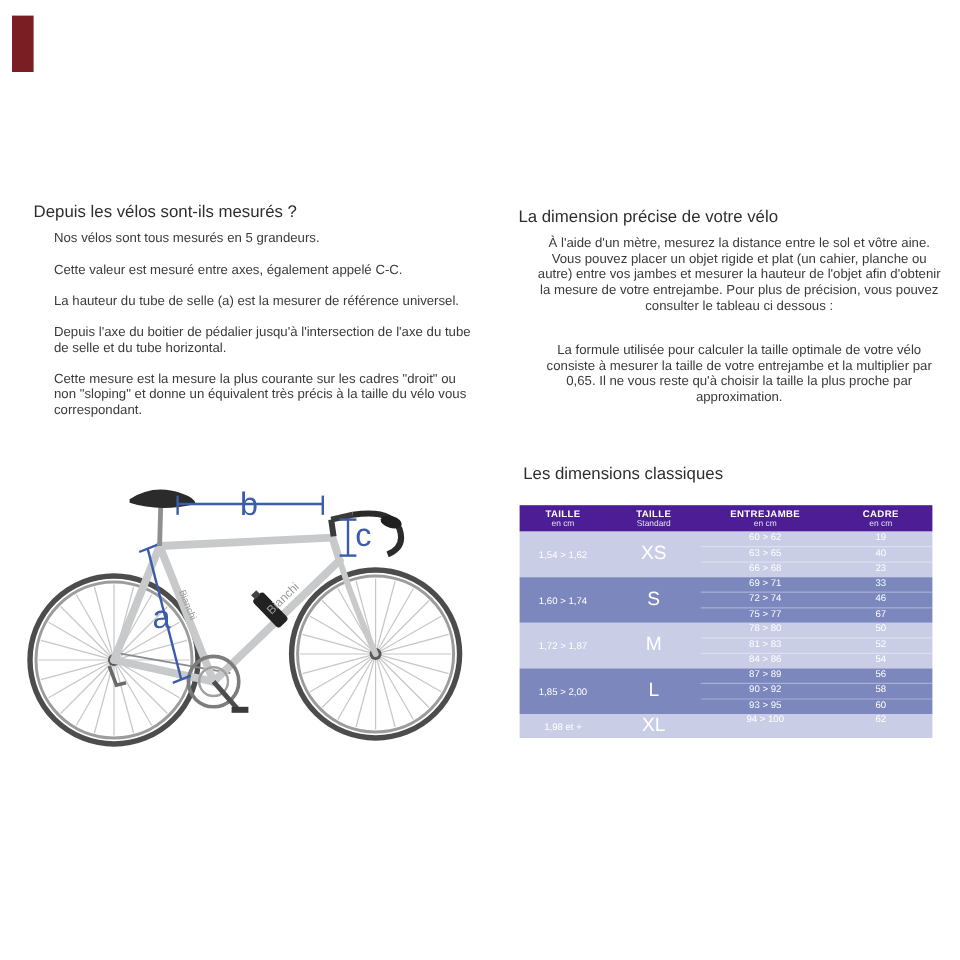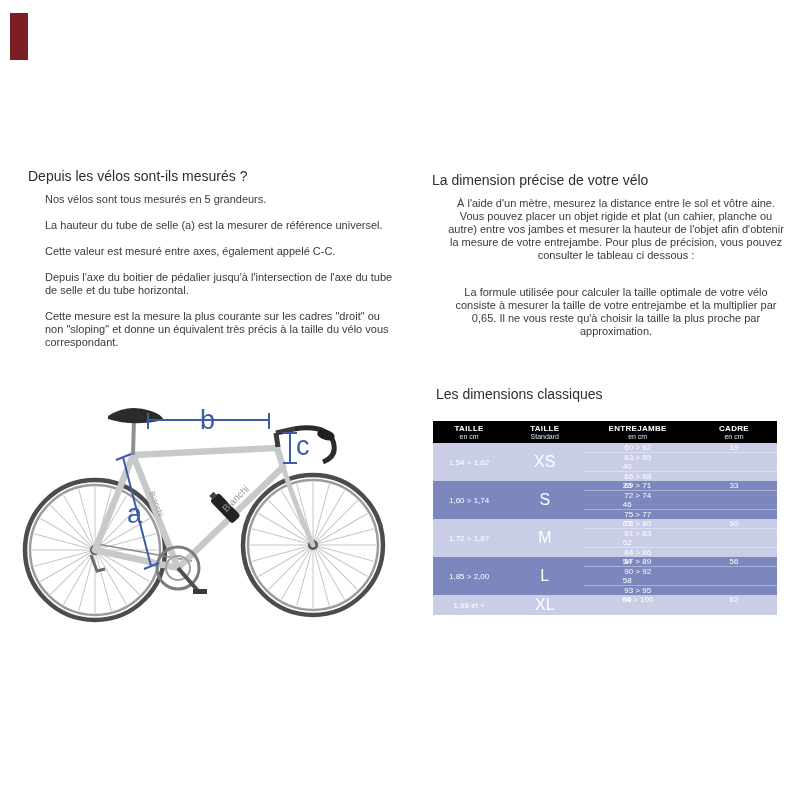--- a/index.html
+++ b/index.html
@@ -18,51 +18,51 @@
   .col p{font-size:11px;line-height:13px;margin:0 0 13px 0;color:#3a3a3a;}
   .col-left p{margin-left:17px;width:352px;}
   .col-right p{margin-left:16px;width:336px;text-align:center;}
   .col-right p.gap{margin-top:24px;}
   
   .figure{left:20px;top:395px;width:400px;height:245px;}
   .figure svg{display:block;}
   
   .table-heading{left:436px;top:386px;font-size:14px;color:#2e2e2e;}
   .size-table{left:433px;top:421px;width:344px;font-size:8px;color:#ffffff;}
-  .thead{display:flex;height:22px;background:#000000;align-items:center;text-align:center;}
+  .thead{display:flex;height:22px;background:#4c1d95;align-items:center;text-align:center;}
   .thead .hc{display:flex;flex-direction:column;justify-content:center;height:100%;}
   .hc .t{font-weight:bold;font-size:8px;letter-spacing:.3px;}
   .hc .s{font-size:7px;color:#dde1f2;}
   .c1{width:21%;} .c2{width:23%;} .c3{width:31%;} .c4{width:25%;}
   .grp{display:flex;text-align:center;}
   .grp.h3{height:38px;} .grp.h1{height:20px;}
   .grp.light{background:#c9cee6;} .grp.dark{background:#7b87bd;}
   .gcell{display:flex;align-items:center;justify-content:center;}
   .std{font-size:16px;font-weight:400;}
   .rstack{width:56%;display:flex;flex-direction:column;}
   .subrow{flex:1;display:flex;align-items:flex-start;}
-  .subrow + .subrow{border-top:1px solid rgba(255,255,255,.35);flex-direction:column;}
+  .subrow + .subrow{border-top:1px solid rgba(255,255,255,.35);}
   .subrow .e{width:55.4%;text-align:center;}
   .subrow .f{width:44.6%;text-align:center;}
   
   .spoke{stroke:#c6c6c6;stroke-width:1;}
   .anno{stroke:#3b5ca8;stroke-width:2;fill:none;}
   .anno-label{fill:#3b5ca8;font-size:27px;font-family:"Liberation Sans",sans-serif;}
   .brand{fill:#9a9a9a;font-family:"Liberation Sans",sans-serif;}
 </style>
 </head>
 <body>
 
 <div class="abs corner-marker"></div>
 
 <div class="abs col col-left">
   <h2>Depuis les vélos sont-ils mesurés ?</h2>
   <p>Nos vélos sont tous mesurés en 5 grandeurs.</p>
+  <p>Cette valeur est mesuré entre axes, également appelé C-C.</p>
   <p>La hauteur du tube de selle (a) est la mesurer de référence universel.</p>
-  <p>Cette valeur est mesuré entre axes, également appelé C-C.</p>
   <p>Depuis l'axe du boitier de pédalier jusqu'à l'intersection de l'axe du tube de selle et du tube horizontal.</p>
   <p>Cette mesure est la mesure la plus courante sur les cadres "droit" ou non "sloping" et donne un équivalent très précis à la taille du vélo vous correspondant.</p>
 </div>
 
 <div class="abs col col-right">
   <h2>La dimension précise de votre vélo</h2>
   <p>À l'aide d'un mètre, mesurez la distance entre le sol et vôtre aine. Vous pouvez placer un objet rigide et plat (un cahier, planche ou autre) entre vos jambes et mesurer la hauteur de l'objet afin d'obtenir la mesure de votre entrejambe. Pour plus de précision, vous pouvez consulter le tableau ci dessous :</p>
   <p class="gap">La formule utilisée pour calculer la taille optimale de votre vélo consiste à mesurer la taille de votre entrejambe et la multiplier par 0,65. Il ne vous reste qu'à choisir la taille la plus proche par approximation.</p>
 </div>
 

